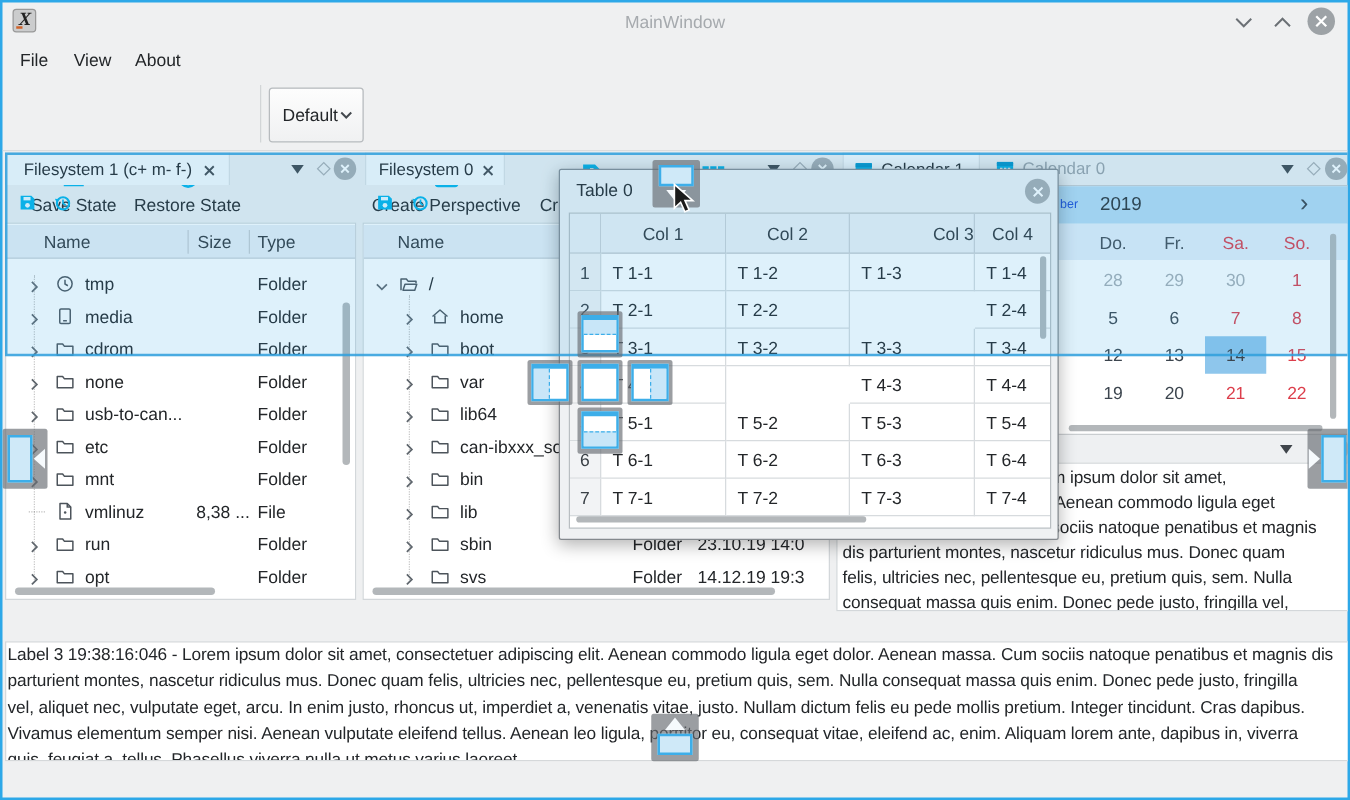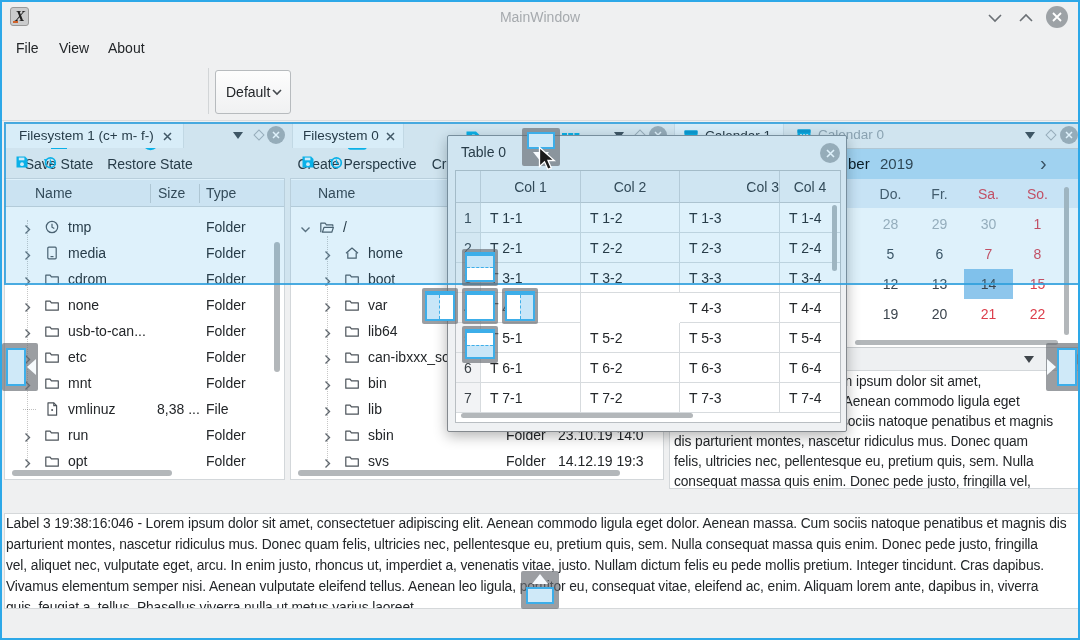--- a/index.html
+++ b/index.html
@@ -423,21 +423,21 @@
     <div class="abs tri-down" style="left:356px;top:10px;"></div>
     <div class="abs diamond" style="left:378px;top:9px;"></div>
     <div class="circle-btn" style="left:391px;top:4px;width:18px;height:18px;">
       <svg width="8" height="8">
           <path d="M1 1l6 6M7 1L1 7" stroke="#fff" stroke-width="1.5"></path>
         </svg>
     </div>
   </div>
   <div class="panel" style="left:667px;top:146px;width:411px;height:200px;border-color:#c9cdd0;"></div>
   <div class="abs" style="left:668px;top:147px;width:409px;height:30px;background:#b5daf2;">
-    <span class="txt" style="left:178px;top:0;height:30px;line-height:30px;font-size:15px;color:#000000;">ber</span>
+    <span class="txt" style="left:178px;top:0;height:30px;line-height:30px;font-size:10px;color:#1d4ed8;">ber</span>
     <span class="txt" style="left:210px;top:0;height:30px;line-height:30px;font-size:15px;color:#2c3338;">2019</span>
     <span class="txt" style="left:370px;top:0;height:30px;line-height:28px;font-size:20px;color:#39414a;">›</span>
   </div>
   <div class="abs" style="left:668px;top:177px;width:409px;height:29px;background:#e4eef8;"></div>
   <div class="abs" id="cal-grid" style="left:667px;top:177px;width:410px;height:168px;overflow:hidden;">
       <div style="position: absolute; left: 197px; top: 2px; width: 49px; height: 26px; line-height: 26px; text-align: center; color: rgb(67, 76, 85);">Do.</div>
       <div style="position: absolute; left: 246px; top: 2px; width: 49px; height: 26px; line-height: 26px; text-align: center; color: rgb(67, 76, 85);">Fr.</div>
       <div style="position: absolute; left: 295px; top: 2px; width: 49px; height: 26px; line-height: 26px; text-align: center; color: rgb(220, 62, 75);">Sa.</div>
       <div style="position: absolute; left: 344px; top: 2px; width: 49px; height: 26px; line-height: 26px; text-align: center; color: rgb(220, 62, 75);">So.</div>
       <div style="position: absolute; left: 197px; top: 30px; width: 49px; height: 30px; line-height: 30px; text-align: center; color: rgb(167, 174, 180);">28</div>
@@ -502,21 +502,20 @@
         <div class="cellhead" style="position: absolute; left: 224px; top: 0px; width: 100px; height: 32px; background: rgb(237, 241, 244); border-right: 1px solid rgb(204, 209, 213); border-bottom: 1px solid rgb(195, 200, 204); box-sizing: border-box; line-height: 32px; text-align: right; color: rgb(47, 53, 59);">Col 3</div>
         <div class="cellhead" style="position: absolute; left: 324px; top: 0px; width: 61px; height: 32px; background: rgb(237, 241, 244); border-right: 1px solid rgb(204, 209, 213); border-bottom: 1px solid rgb(195, 200, 204); box-sizing: border-box; line-height: 32px; text-align: center; color: rgb(47, 53, 59);">Col 4</div>
         <div class=" cell" style="position: absolute; left: 0px; top: 32px; width: 25px; height: 30px; background: rgb(242, 243, 245); line-height: 30px; text-align: center; color: rgb(58, 64, 70);">1</div>
         <div class=" cell" style="position: absolute; left: 25px; top: 32px; width: 100px; height: 30px; padding-left: 9px;">T 1-1</div>
         <div class=" cell" style="position: absolute; left: 125px; top: 32px; width: 99px; height: 30px; padding-left: 9px;">T 1-2</div>
         <div class=" cell" style="position: absolute; left: 224px; top: 32px; width: 100px; height: 30px; padding-left: 9px;">T 1-3</div>
         <div class=" cell" style="position: absolute; left: 324px; top: 32px; width: 61px; height: 30px; padding-left: 9px;">T 1-4</div>
         <div class=" cell" style="position: absolute; left: 0px; top: 62px; width: 25px; height: 30px; background: rgb(242, 243, 245); line-height: 30px; text-align: center; color: rgb(58, 64, 70);">2</div>
         <div class=" cell" style="position: absolute; left: 25px; top: 62px; width: 100px; height: 30px; padding-left: 9px;">T 2-1</div>
         <div class=" cell" style="position: absolute; left: 125px; top: 62px; width: 99px; height: 30px; padding-left: 9px;">T 2-2</div>
-        <div class=" cell" style="position: absolute; left: 224px; top: 62px; width: 100px; height: 30px; padding-left: 9px;">T 2-3</div>
         <div class=" cell" style="position: absolute; left: 324px; top: 62px; width: 61px; height: 30px; padding-left: 9px;">T 2-4</div>
         <div class=" cell" style="position: absolute; left: 0px; top: 92px; width: 25px; height: 30px; background: rgb(242, 243, 245); line-height: 30px; text-align: center; color: rgb(58, 64, 70);">3</div>
         <div class=" cell" style="position: absolute; left: 25px; top: 92px; width: 100px; height: 30px; padding-left: 9px;">T 3-1</div>
         <div class=" cell" style="position: absolute; left: 125px; top: 92px; width: 99px; height: 30px; padding-left: 9px;">T 3-2</div>
         <div class=" cell" style="position: absolute; left: 224px; top: 92px; width: 100px; height: 30px; padding-left: 9px;">T 3-3</div>
         <div class=" cell" style="position: absolute; left: 324px; top: 92px; width: 61px; height: 30px; padding-left: 9px;">T 3-4</div>
         <div class=" cell" style="position: absolute; left: 0px; top: 122px; width: 25px; height: 30px; background: rgb(242, 243, 245); line-height: 30px; text-align: center; color: rgb(58, 64, 70);">4</div>
         <div class=" cell" style="position: absolute; left: 25px; top: 122px; width: 100px; height: 30px; padding-left: 9px;">T 4-1</div>
         <div class=" cell" style="position: absolute; left: 224px; top: 122px; width: 100px; height: 30px; padding-left: 9px;">T 4-3</div>
         <div class=" cell" style="position: absolute; left: 324px; top: 122px; width: 61px; height: 30px; padding-left: 9px;">T 4-4</div>

